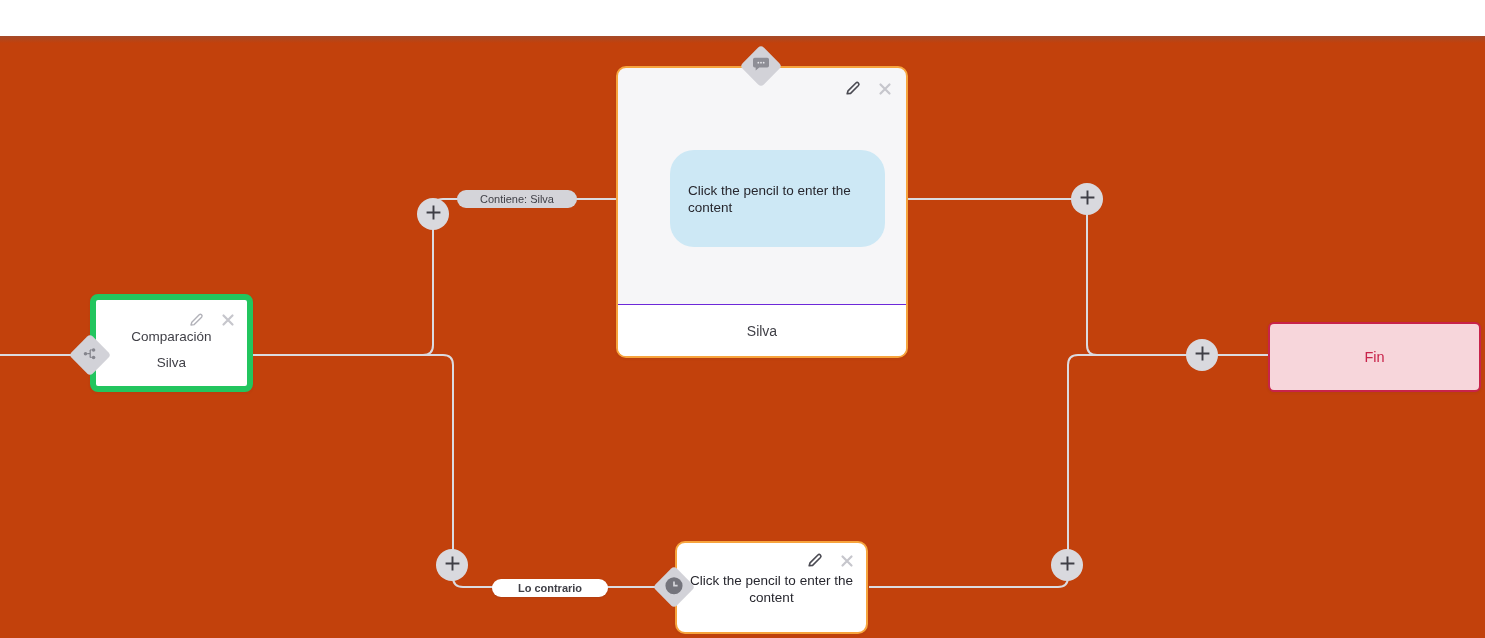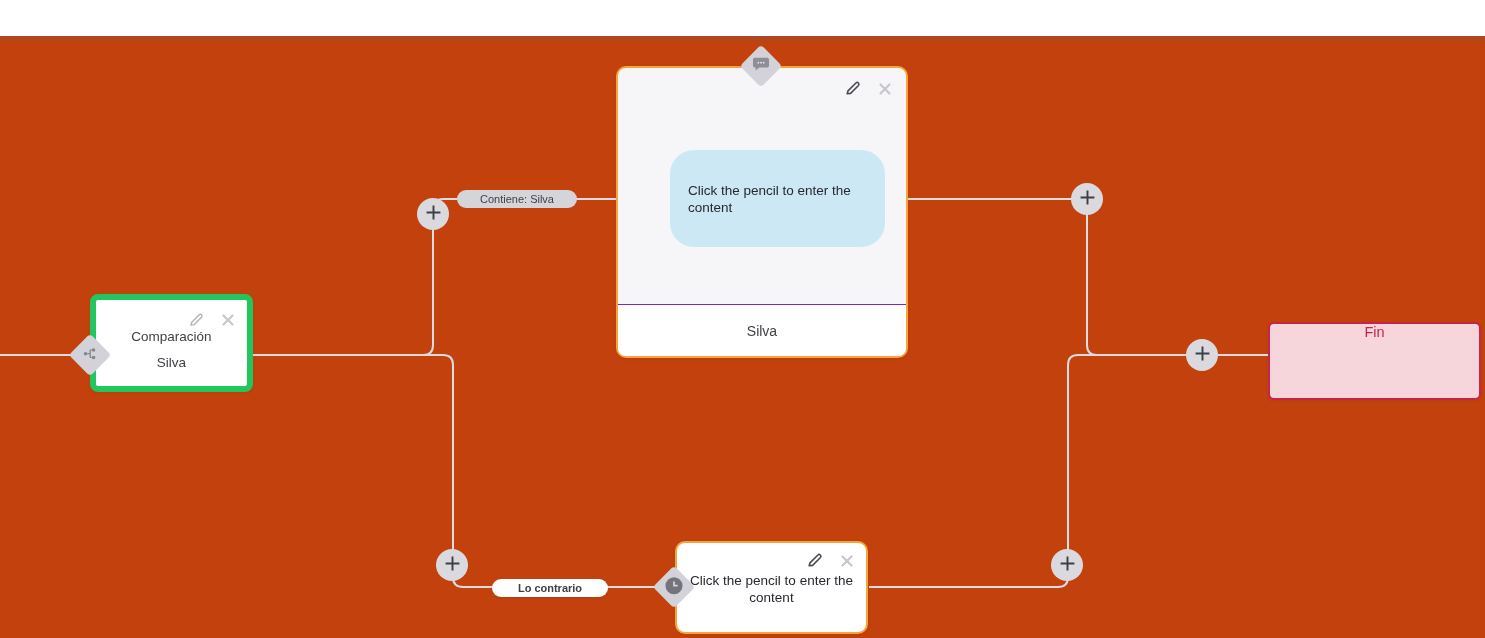--- a/index.html
+++ b/index.html
@@ -53,23 +53,23 @@
                     justify-content:center; font-size:14px; color:#3f3f46; }
 
   
   .delay-card { left:675px; top:505px; width:193px; height:93px;
                 background:#fff; border:2px solid #f7a43d; border-radius:10px; }
   .delay-card .card-actions { top:9px; right:11px; }
   .delay-text { margin:29px auto 0; width:164px; text-align:center;
                 font-size:13.5px; line-height:17px; color:#27272e; }
 
   
-  .end-card { left:1268px; top:286px; width:213px; height:78px;
+  .end-card { left:1268px; top:286px; width:213px; height:70px;
               background:#f7d6db; border:2px solid #c8234a; border-radius:6px;
-              display:flex; align-items:flex-start; justify-content:center; }
+              display:flex; align-items:center; justify-content:center; }
   .end-card span { color:#c8234a; font-size:14.5px; }
 
   
   .edge-pill { position:absolute; z-index:2; height:18px; border-radius:9px;
                display:flex; align-items:center; justify-content:center;
                font-size:11px; color:#3f3f46; }
   .pill-gray  { left:457px; top:154px; width:120px; background:#d4d4d9; }
   .pill-white { left:492px; top:543px; width:116px; background:#ffffff;
                 box-shadow:0 1px 2px rgba(40,40,60,.10);font-weight:bold; }
 

